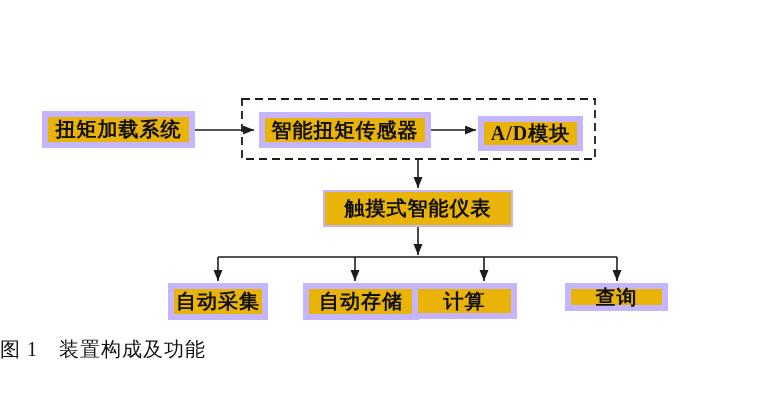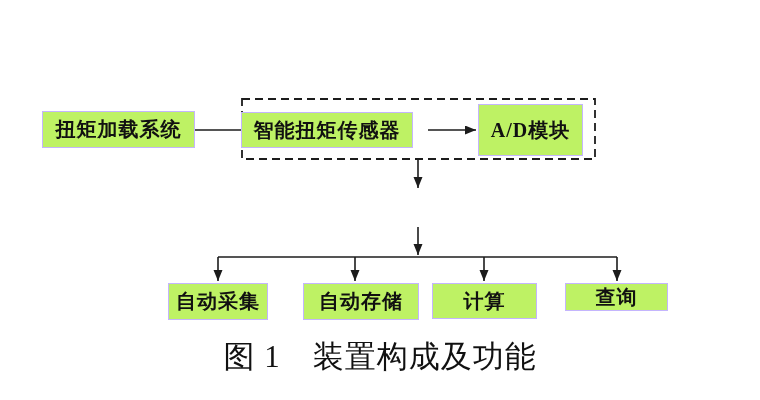--- a/index.html
+++ b/index.html
@@ -7,42 +7,42 @@
     position:relative;
     width:760px;height:400px;
     background:#ffffff;
     font-family:"Liberation Serif","DejaVu Serif",serif;
     overflow:hidden;
   }
   .wires{position:absolute;left:0;top:0;width:760px;height:400px;}
   .node{
     position:absolute;
     box-sizing:border-box;
-    border:1px solid #c4b5fd;
-    background:#bef264;
+    border:6px solid #c4b5fd;
+    background:#eab308;
     display:flex;align-items:center;justify-content:center;
     font-weight:700;
     font-size:20px;
     color:#111111;
     letter-spacing:1px;
     white-space:nowrap;
     z-index:2;
   }
   .node-a{left:42px;top:111px;width:153px;height:37px;}
-  .node-b{left:241px;top:112px;width:172px;height:36px;}
-  .node-c{left:478px;top:104px;width:105px;height:52px;}
+  .node-b{left:259px;top:112px;width:172px;height:36px;}
+  .node-c{left:478px;top:116px;width:105px;height:35px;}
   .node-d{left:323px;top:190px;width:190px;height:37px;border-width:2.5px;}
   .node-e{left:168px;top:283px;width:100px;height:37px;}
   .node-f{left:303px;top:283px;width:116px;height:37px;}
-  .node-g{left:432px;top:283px;width:105px;height:36px;}
+  .node-g{left:412px;top:283px;width:105px;height:36px;}
   .node-h{left:565px;top:283px;width:103px;height:28px;}
   .caption{
     position:absolute;left:0;right:0;top:336px;
-    text-align:center;
-    font-size:31px;
+    text-align:left;
+    font-size:20px;
     color:#111111;
     letter-spacing:1px;
     z-index:2;
   }
 </style>
 </head>
 <body>
 
 <div class="canvas">
 
@@ -73,20 +73,21 @@
 
     <path d="M617,257 L617,281" stroke="#1c1c1c" stroke-width="1.6" fill="none" marker-end="url(#ah)"></path>
   </svg>
 
   <div class="node node-a">扭矩加载系统</div>
 
   <div class="node node-b">智能扭矩传感器</div>
 
   <div class="node node-c">A/D模块</div>
 
+  <div class="node node-d">触摸式智能仪表</div>
 
   <div class="node node-e">自动采集</div>
 
   <div class="node node-f">自动存储</div>
 
   <div class="node node-g">计算</div>
 
   <div class="node node-h">查询</div>
 
   <div class="caption">图 1　装置构成及功能</div>

